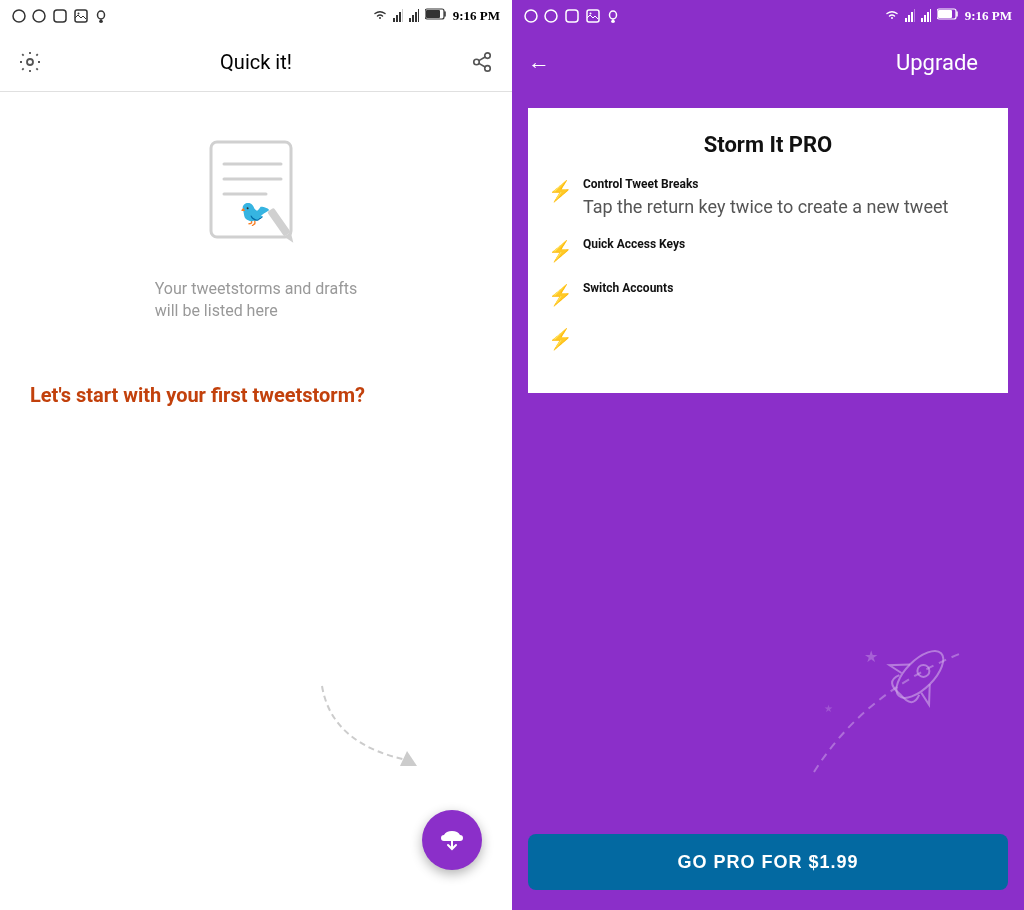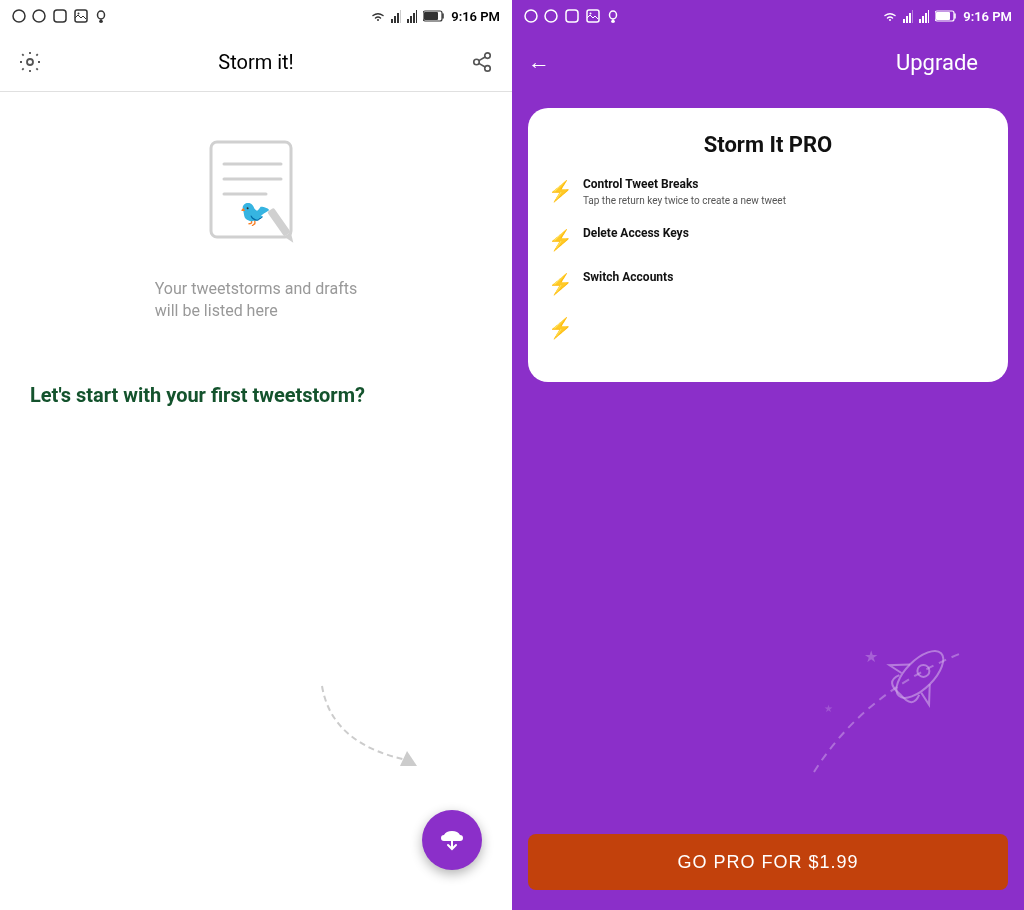--- a/index.html
+++ b/index.html
@@ -23,22 +23,23 @@
       font-weight: 600;
       color: #fff;
     }
     .status-bar .left-icons {
       display: flex;
       gap: 6px;
       align-items: center;
     }
     .status-bar .right-area {
       display: flex;
-      align-items: center;
+      align-items: flex-start;
       gap: 6px;
+      font-family: Liberation Serif, serif;
     }
     .status-bar .time {
       font-size: 13px;
       font-weight: 600;
     }
 
     
     .left-panel {
       width: 512px;
       height: 910px;
@@ -99,21 +100,21 @@
     .empty-text {
       color: #999;
       font-size: 16px;
       margin-bottom: 40px;
       line-height: 1.4;
     }
 
     .cta-text {
       font-size: 20px;
       font-weight: 700;
-      color: #14532d;
+      color: #c2410c;
       text-align: center;
       margin-top: 20px;
       align-self: flex-start;
       padding-left: 10px;
     }
 
     
     .arrow-area {
       position: absolute;
       bottom: 120px;
@@ -170,21 +171,21 @@
       font-weight: 400;
       flex: 1;
       text-align: right;
       margin-right: 30px;
     }
 
     
     .pro-card {
       margin: 16px;
       background: #fff;
-      border-radius: 20px;
+      border-radius: 0;
       padding: 24px 20px;
     }
 
     .pro-card-title {
       font-size: 22px;
       font-weight: 700;
       color: #111;
       text-align: center;
       margin-bottom: 20px;
     }
@@ -205,42 +206,42 @@
     .feature-text-block {}
 
     .feature-title {
       font-size: 12px;
       font-weight: 700;
       color: #111;
       margin-bottom: 3px;
     }
 
     .feature-desc {
-      font-size: 10px;
+      font-size: 18px;
       color: #555;
       line-height: 1.4;
     }
 
     
     .rocket-area {
       flex: 1;
       position: relative;
       overflow: hidden;
     }
 
     
     .go-pro-btn {
       margin: 12px 16px 20px;
-      background: #c2410c;
+      background: #0369a1;
       color: #fff;
       border: none;
       border-radius: 8px;
       height: 56px;
       font-size: 18px;
-      font-weight: 400;
+      font-weight: 700;
       letter-spacing: 1px;
       cursor: pointer;
       width: calc(100% - 32px);
       display: flex;
       align-items: center;
       justify-content: center;
     }
 
     
     .rocket-svg {
@@ -314,21 +315,21 @@
     </div>
   </div>
 
   <div class="toolbar">
     <div class="toolbar-icon">
       <svg width="24" height="24" viewBox="0 0 24 24" fill="none" stroke="#555" stroke-width="1.8">
         <circle cx="12" cy="12" r="3"></circle>
         <path d="M12 2v2M12 20v2M4.22 4.22l1.42 1.42M18.36 18.36l1.42 1.42M2 12h2M20 12h2M4.22 19.78l1.42-1.42M18.36 5.64l1.42-1.42"></path>
       </svg>
     </div>
-    <span class="toolbar-title">Storm it!</span>
+    <span class="toolbar-title">Quick it!</span>
     <div class="toolbar-icon">
       <svg width="22" height="22" viewBox="0 0 24 24" fill="none" stroke="#555" stroke-width="1.8">
         <circle cx="18" cy="5" r="3"></circle>
         <circle cx="6" cy="12" r="3"></circle>
         <circle cx="18" cy="19" r="3"></circle>
         <line x1="8.59" y1="13.51" x2="15.42" y2="17.49"></line>
         <line x1="15.41" y1="6.51" x2="8.59" y2="10.49"></line>
       </svg>
     </div>
   </div>
@@ -438,21 +439,21 @@
       <span class="feature-bolt">⚡</span>
       <div class="feature-text-block">
         <div class="feature-title">Control Tweet Breaks</div>
         <div class="feature-desc">Tap the return key twice to create a new tweet</div>
       </div>
     </div>
 
     <div class="feature-item">
       <span class="feature-bolt">⚡</span>
       <div class="feature-text-block">
-        <div class="feature-title">Delete Access Keys</div>
+        <div class="feature-title">Quick Access Keys</div>
       </div>
     </div>
 
     <div class="feature-item">
       <span class="feature-bolt">⚡</span>
       <div class="feature-text-block">
         <div class="feature-title">Switch Accounts</div>
       </div>
     </div>
 

